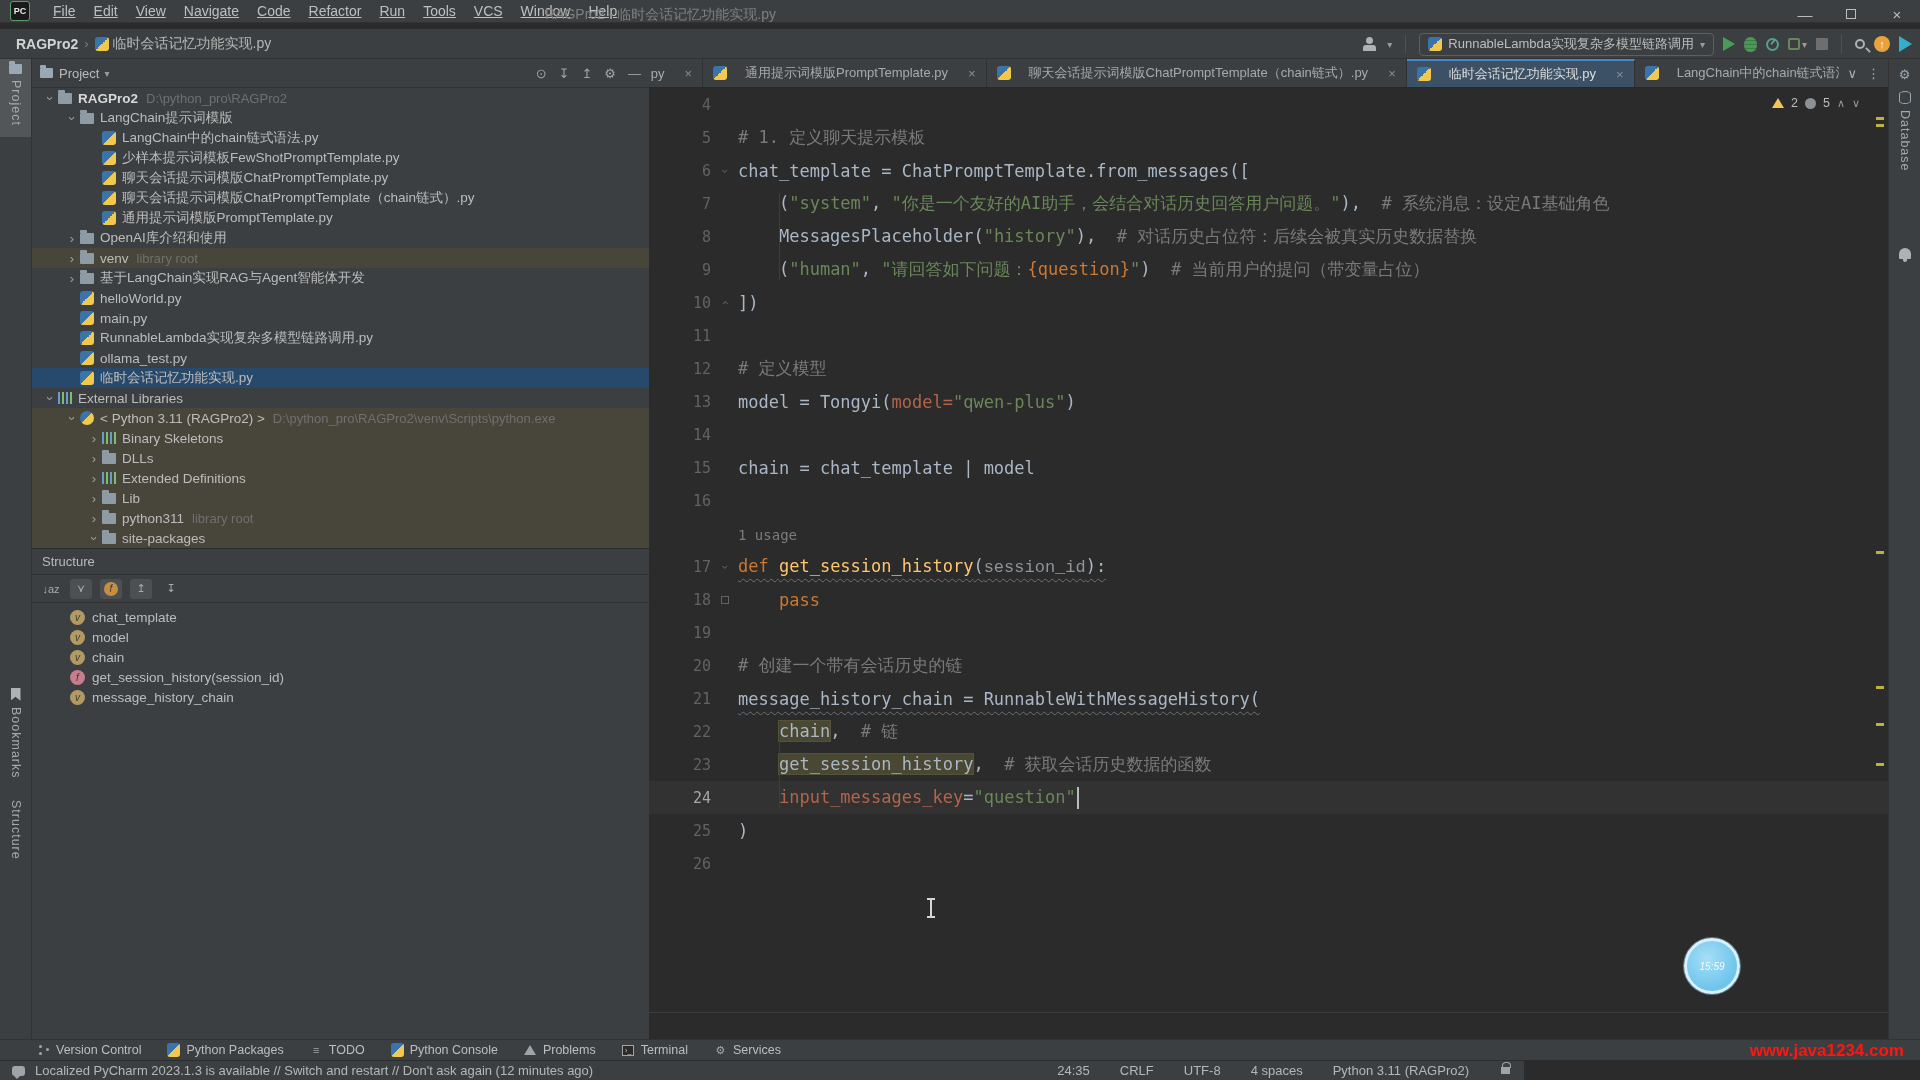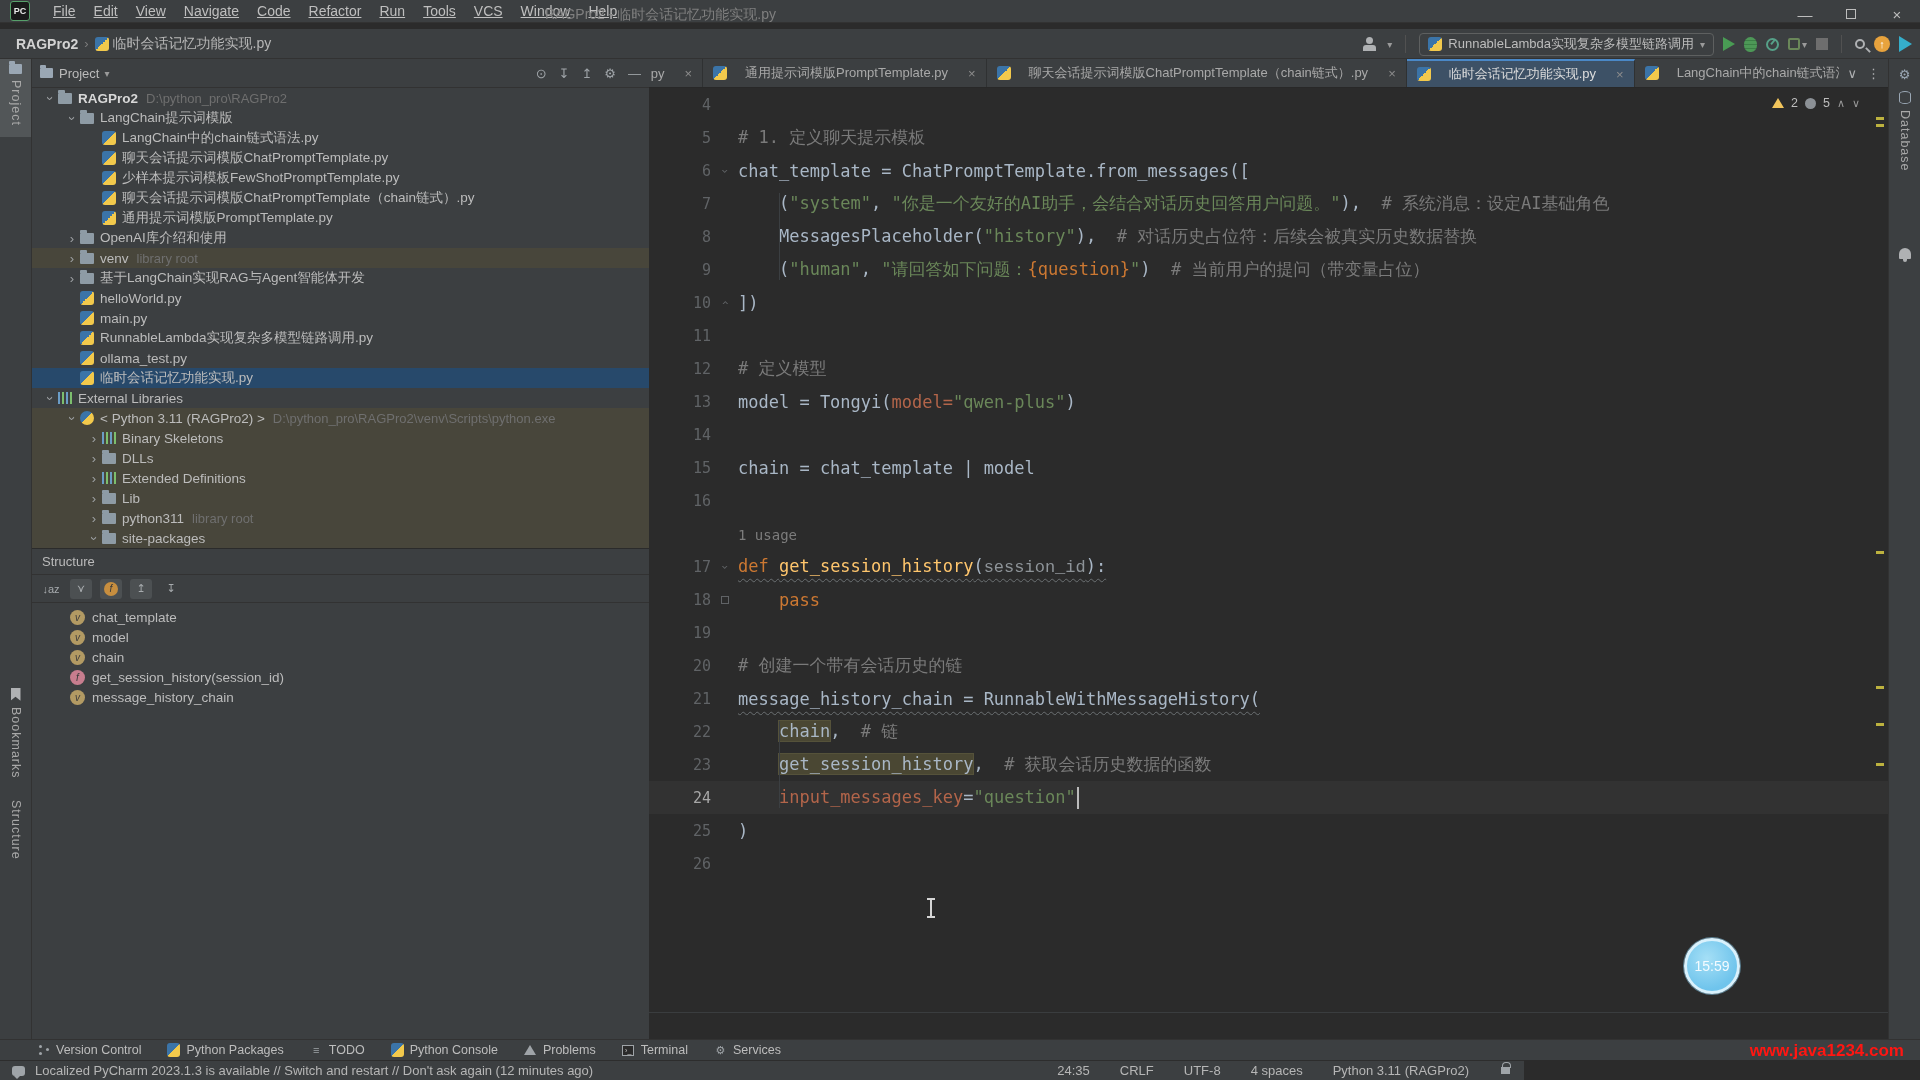--- a/index.html
+++ b/index.html
@@ -158,22 +158,22 @@
   .sb-bubble { width:13px; height:10px; border-radius:3px; background:#9FA4A8; margin:0 10px 0 12px; position:relative; }
   .sb-bubble::after { content:""; position:absolute; left:2px; top:10px; border-left:3px solid transparent; border-right:3px solid transparent; border-top:3px solid #9FA4A8; }
   .sb-right { position:absolute; right:14px; display:flex; align-items:center; gap:30px; }
   .ic-lock { width:9px; height:7px; background:#9FA4A8; position:relative; margin-left:2px; }
   .ic-lock::before { content:""; position:absolute; left:1px; top:-5px; width:7px; height:5px; border:1.5px solid #9FA4A8; border-bottom:none; border-radius:4px 4px 0 0; }
 
   
   #watermark { position:absolute; right:16px; top:1041px; font-size:17px; font-weight:bold; color:#FF1612; z-index:60; }
   #rec-timer { position:absolute; left:1684px; top:938px; width:56px; height:56px; border-radius:50%;
     background:radial-gradient(circle at 40% 35%, #A5DFF6, #6FC4EC 70%); border:3px solid #D9F1FC;
-    display:flex; align-items:center; justify-content:center; color:#F4FBFF; font-size:14px; z-index:55;
-    box-shadow:0 0 0 1px rgba(120,180,210,.6); }
+    display:flex; align-items:center; justify-content:center; color:#F4FBFF; font-size:10px; z-index:55;
+    box-shadow:0 0 0 1px rgba(120,180,210,.6);font-style:italic; }
   #ibeam { position:absolute; left:926px; top:898px; width:10px; height:20px; z-index:50; }
   #ibeam .stem { position:absolute; left:4px; top:2px; width:2px; height:16px; background:#D5D5D5; }
   #ibeam .cap { position:absolute; left:1px; width:8px; height:2px; background:#D5D5D5; }
   #ibeam .cap.b { top:18px; } #ibeam .cap.t { top:0; }
 </style>
 </head>
 <body>
 
 <div id="app">
 
@@ -278,27 +278,27 @@
           <div class="trow">
             <span style="width: 54px; flex: 0 0 auto;"></span>
             <span class="chev"></span>
             <span class="t-ic ic-py"></span>
             <span class="t-label">LangChain中的chain链式语法.py</span>
           </div>
           <div class="trow">
             <span style="width: 54px; flex: 0 0 auto;"></span>
             <span class="chev"></span>
             <span class="t-ic ic-py"></span>
+            <span class="t-label">少样本提示词模板FewShotPromptTemplate.py</span>
+          </div>
+          <div class="trow">
+            <span style="width: 54px; flex: 0 0 auto;"></span>
+            <span class="chev"></span>
+            <span class="t-ic ic-py"></span>
             <span class="t-label">聊天会话提示词模版ChatPromptTemplate.py</span>
-          </div>
-          <div class="trow">
-            <span style="width: 54px; flex: 0 0 auto;"></span>
-            <span class="chev"></span>
-            <span class="t-ic ic-py"></span>
-            <span class="t-label">少样本提示词模板FewShotPromptTemplate.py</span>
           </div>
           <div class="trow">
             <span style="width: 54px; flex: 0 0 auto;"></span>
             <span class="chev"></span>
             <span class="t-ic ic-py"></span>
             <span class="t-label">聊天会话提示词模版ChatPromptTemplate（chain链式）.py</span>
           </div>
           <div class="trow">
             <span style="width: 54px; flex: 0 0 auto;"></span>
             <span class="chev"></span>

